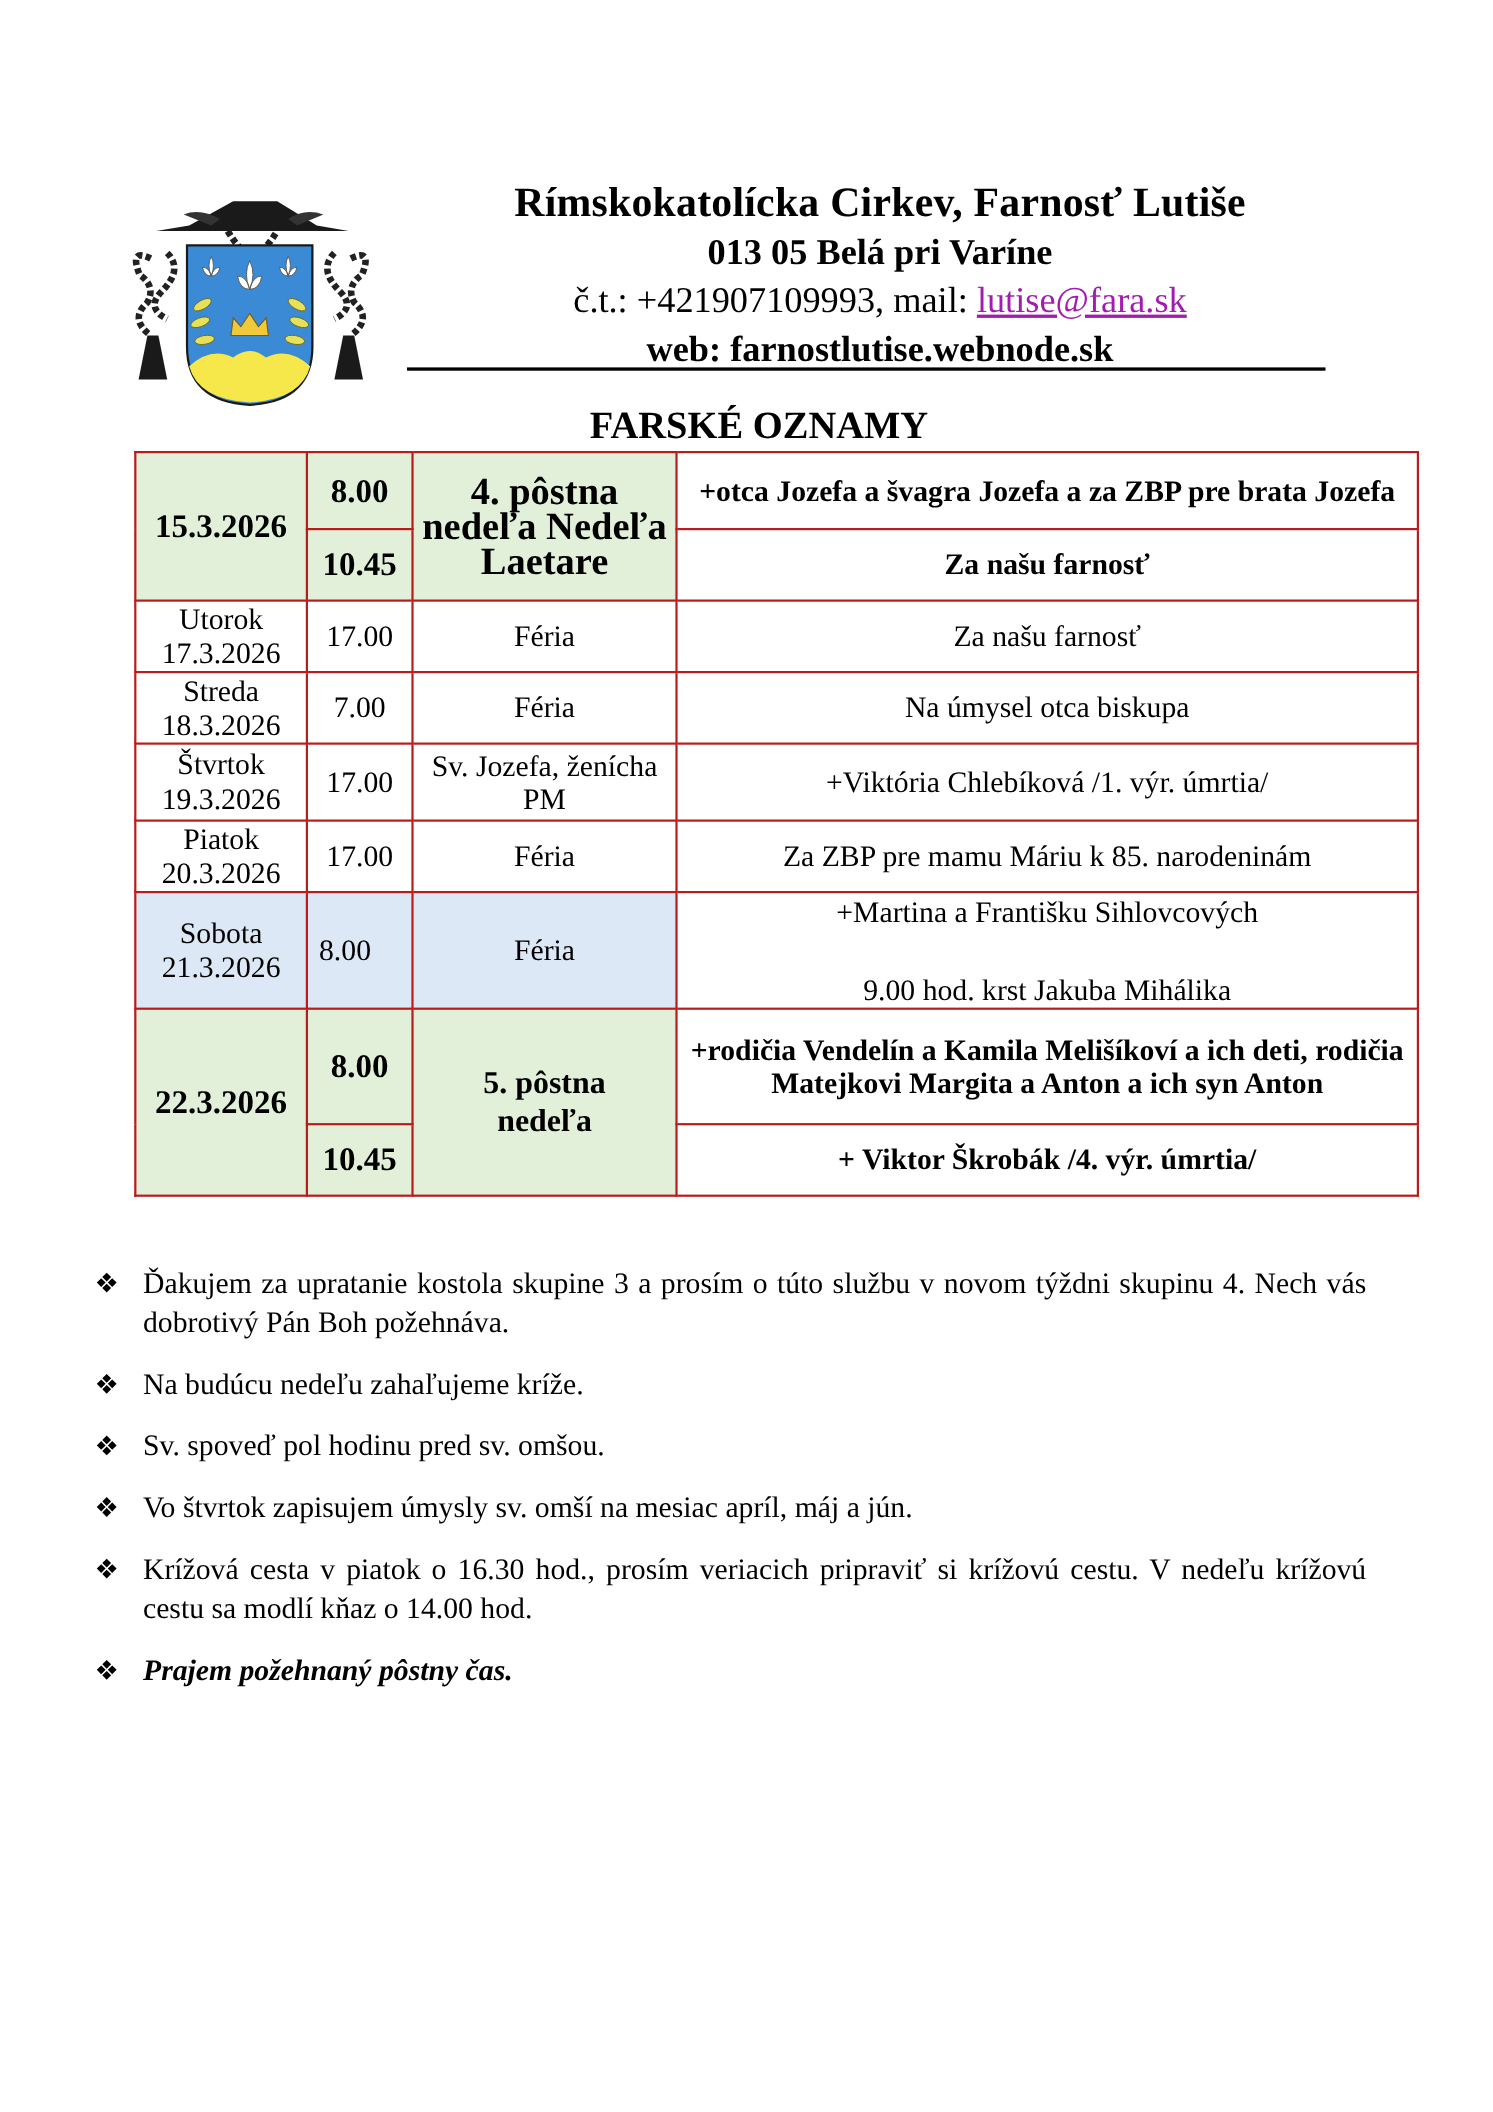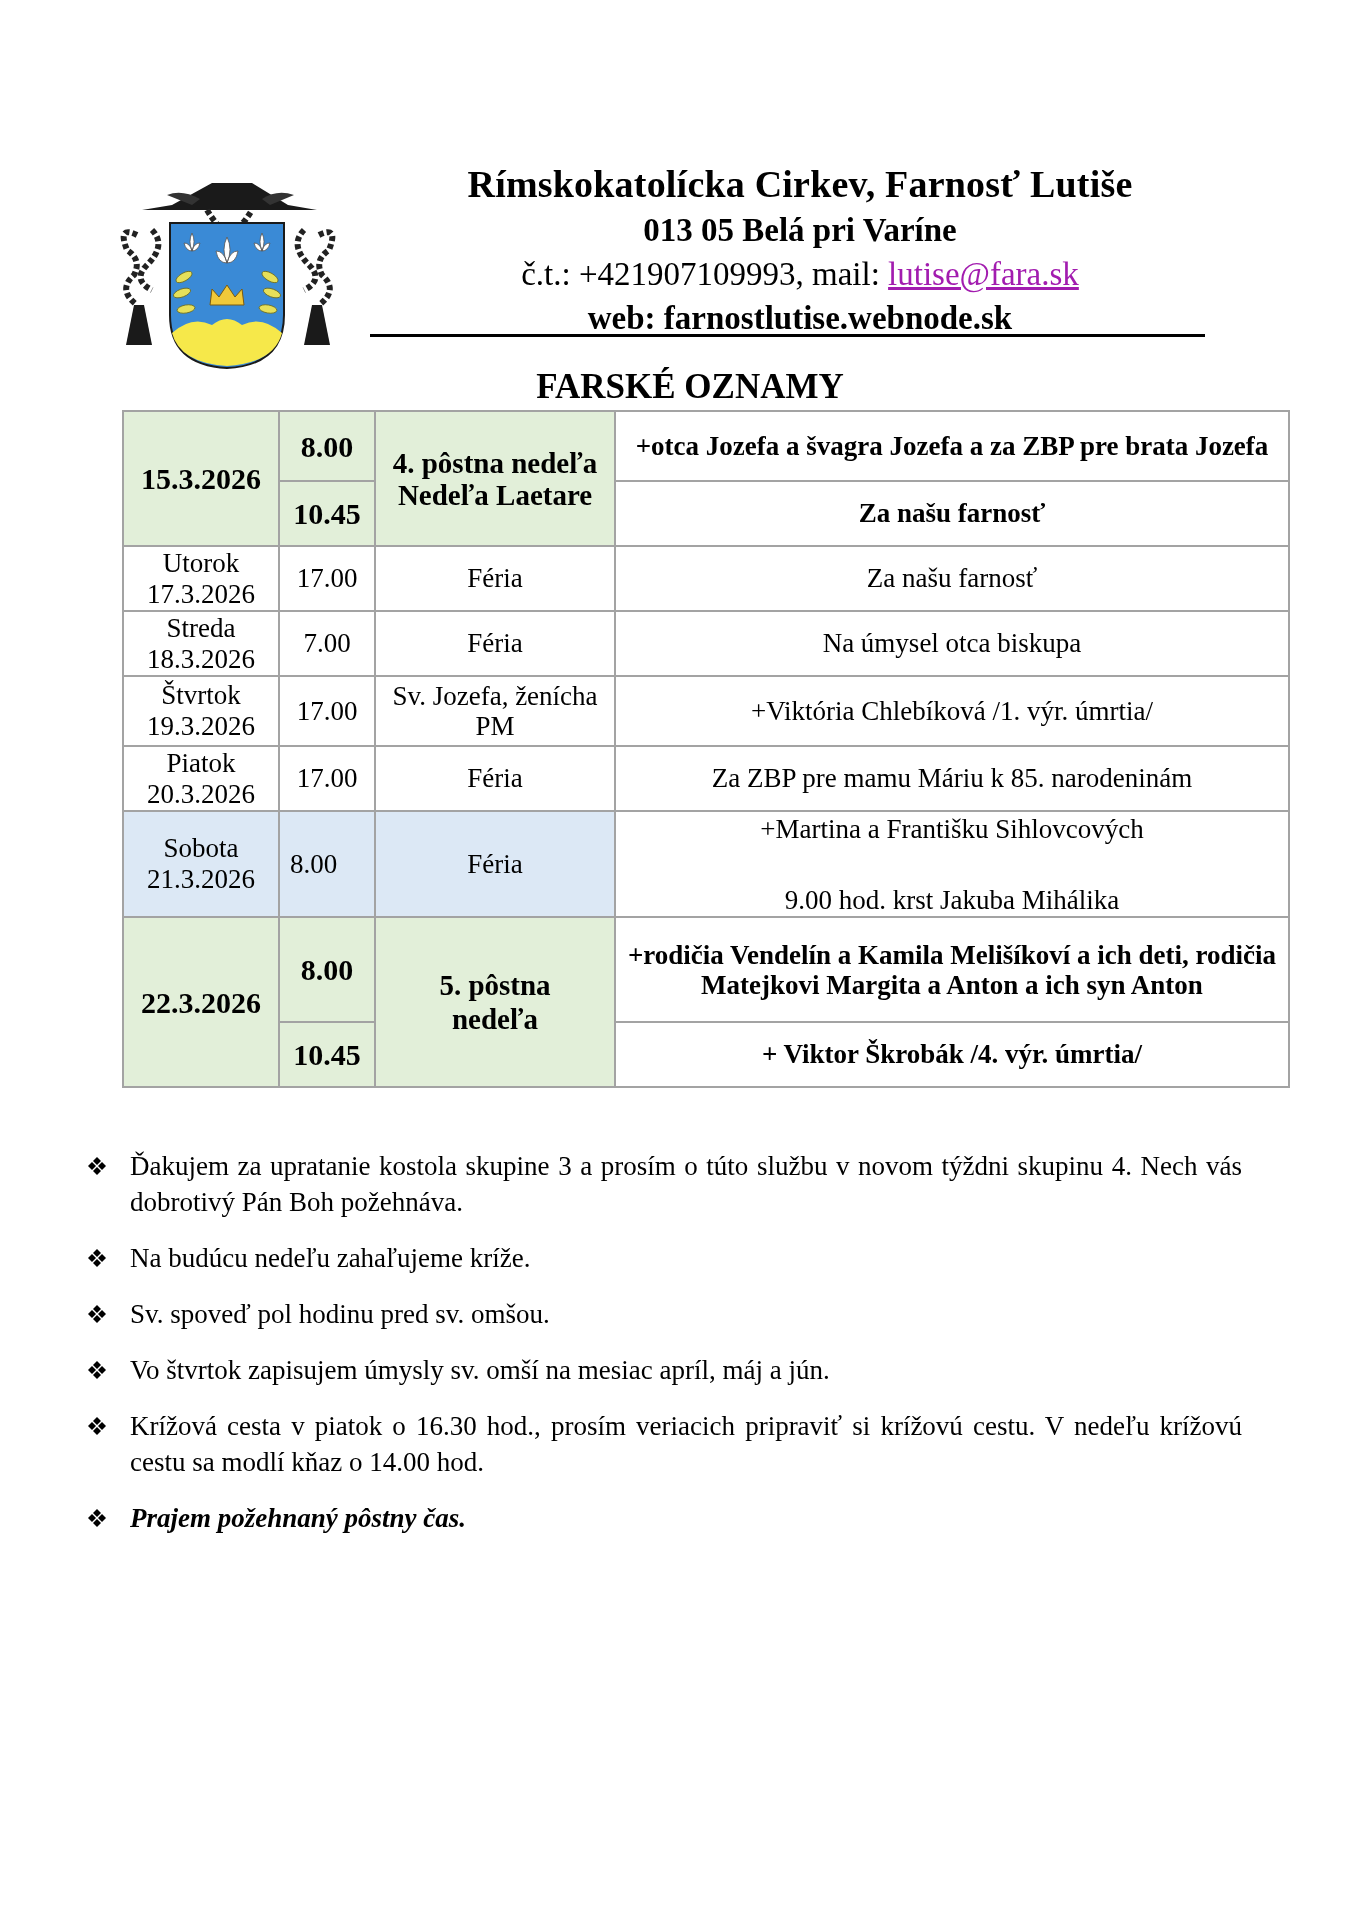--- a/index.html
+++ b/index.html
@@ -13,21 +13,21 @@
     .header .addr { font-size: 33px; font-weight: bold; line-height: 44px; }
     .header .contact { font-size: 33px; line-height: 44px; }
     .header .contact a { color: #a21caf; text-decoration: underline; }
     .header .web { font-size: 33px; font-weight: bold; line-height: 44px; }
     .header-rule { position: absolute; left: 370px; top: 334px; width: 835px; height: 3px; background: #000; }
     .doc-title { position: absolute; left: 480px; top: 366px; width: 420px; text-align: center;
       font-size: 35px; font-weight: bold; line-height: 42px; }
 
     table.sched { position: absolute; left: 122px; top: 410px; border-collapse: collapse;
       width: 1168px; table-layout: fixed; }
-    table.sched td { border: 2px solid #a3a3a3; text-align: center; vertical-align: middle;
+    table.sched td { border: 2px solid #b91c1c; text-align: center; vertical-align: middle;
       padding: 0 4px; font-size: 27px; line-height: 31px; }
     .g { background: #e2efd9; }
     .b { background: #dce8f5; }
     .bold { font-weight: bold; }
     .c1 { width: 156px; } .c2 { width: 96px; } .c3 { width: 240px; } .c4 { width: auto; }
     td.small { font-size: 25px; line-height: 29px; }
 
     .notes { position: absolute; left: 82px; top: 1148px; width: 1160px; }
     .note { position: relative; padding-left: 48px; font-size: 27px; line-height: 36px;
       margin-bottom: 20px; text-align: justify; }
@@ -91,21 +91,21 @@
       <col class="c1">
       <col class="c2">
       <col class="c3">
       <col class="c4">
     </colgroup>
   <tbody>
 
     <tr style="height:70px">
       <td class="g bold" rowspan="2" style="font-size:30px">15.3.2026</td>
       <td class="g bold" style="font-size:30px">8.00</td>
-      <td class="g bold" rowspan="2" style="font-size:29px;line-height:32px">4. pôstna nedeľa Nedeľa Laetare</td>
+      <td class="g bold" rowspan="2" style="font-size:35px;line-height:32px">4. pôstna nedeľa Nedeľa Laetare</td>
       <td class="bold">+otca Jozefa a švagra Jozefa a za ZBP pre brata Jozefa</td>
     </tr>
     <tr style="height:65px">
       <td class="g bold" style="font-size:30px">10.45</td>
       <td class="bold">Za našu farnosť</td>
     </tr>
 
     <tr style="height:65px">
       <td class="small"><span>Utorok</span><br><span>17.3.2026</span></td>
       <td>17.00</td>

